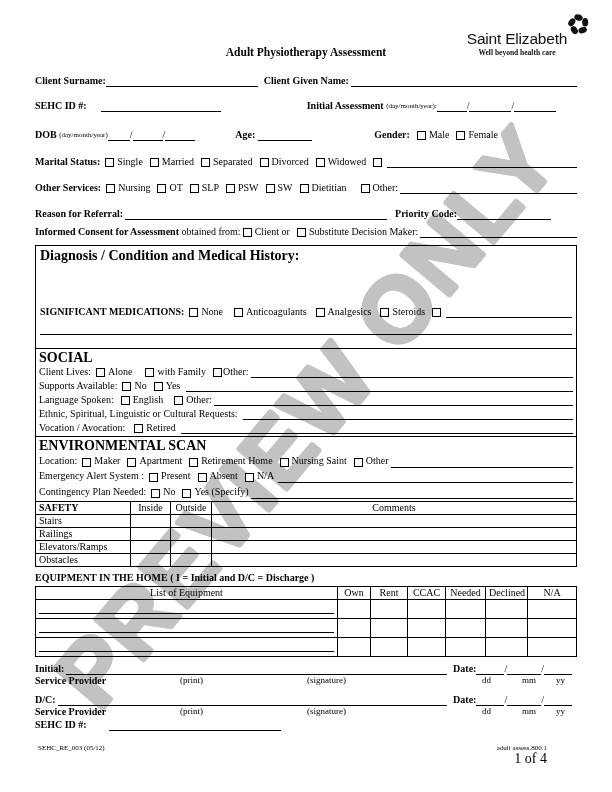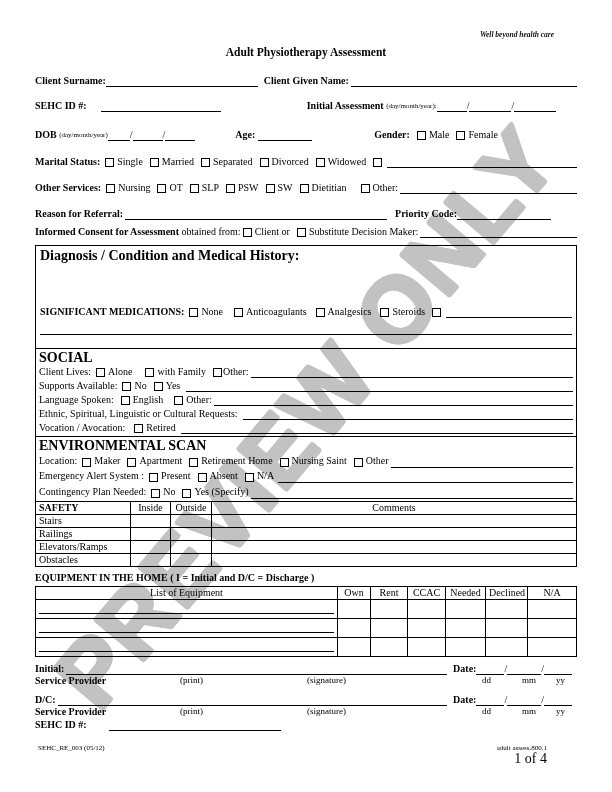--- a/index.html
+++ b/index.html
@@ -17,21 +17,21 @@
     color:#c2c2c2; white-space:nowrap; z-index:0;
     text-shadow:2px 0 #c2c2c2,-2px 0 #c2c2c2,0 2px #c2c2c2,0 -2px #c2c2c2,
                 1.5px 1.5px #c2c2c2,-1.5px -1.5px #c2c2c2,1.5px -1.5px #c2c2c2,-1.5px 1.5px #c2c2c2;
   }
   
   .content { position:absolute; left:35px; top:0; width:542px; z-index:1; }
   .title { margin-top:46px; text-align:center; font-weight:bold; font-size:11.5px; line-height:13px; }
   
   .logo { position:absolute; top:30px; right:-5px; width:130px; text-align:center; z-index:2; }
   .logo-name { font-family:"Liberation Sans", sans-serif; font-size:15.5px; letter-spacing:-0.2px; color:#111; line-height:18px; }
-  .logo-tag { font-size:7.5px; font-style:italic; font-weight:bold; line-height:9px; color:#111; }
+  .logo-tag { font-size:7.5px; font-weight:bold; line-height:9px; color:#111; }
   .pinwheel { position:absolute; top:-17px; right:-8px; }
   
   .row { display:flex; align-items:flex-end; line-height:12px; font-size:10px; }
   .t  { white-space:pre; }
   .b  { font-weight:bold; white-space:pre; }
   .sm { font-size:7px; white-space:pre; line-height:11px; }
   .cb { flex:0 0 auto; width:9px; height:9px; border:1px solid #000; background:#fff; margin:0 3px 1px 7px; }
   .cb.first { margin-left:5px; }
   .cb.tight { margin-right:1px; }
   .fill { flex:1 1 auto; border-bottom:1px solid #000; height:12px; margin-left:2px; }
@@ -64,20 +64,32 @@
 <body>
 
 <div class="page">
 
   <div class="watermark">PREVIEW ONLY</div>
 
   <div class="content">
 
     <div class="title">Adult Physiotherapy Assessment</div>
     <div class="logo">
+      <div style="position:relative;">
+        <div class="logo-name">Saint Elizabeth</div>
+        <svg class="pinwheel" width="23" height="23" viewBox="0 0 22 22">
+          <g fill="#111">
+            <ellipse cx="11" cy="4.3" rx="4.1" ry="2.9" transform="rotate(18 11 4.3)"></ellipse>
+            <ellipse cx="17.4" cy="8.9" rx="4.1" ry="2.9" transform="rotate(90 17.4 8.9)"></ellipse>
+            <ellipse cx="15" cy="16.4" rx="4.1" ry="2.9" transform="rotate(162 15 16.4)"></ellipse>
+            <ellipse cx="7" cy="16.4" rx="4.1" ry="2.9" transform="rotate(234 7 16.4)"></ellipse>
+            <ellipse cx="4.6" cy="8.9" rx="4.1" ry="2.9" transform="rotate(306 4.6 8.9)"></ellipse>
+          </g>
+        </svg>
+      </div>
       <div class="logo-tag">Well beyond health care</div>
     </div>
 
     <div class="row" style="margin-top:16px;">
       <span class="b">Client Surname:</span>
       <span class="seg" style="width:152px;"></span>
       <span class="b" style="margin-left:6px;">Client Given Name:</span>
       <span class="fill"></span>
     </div>
 

